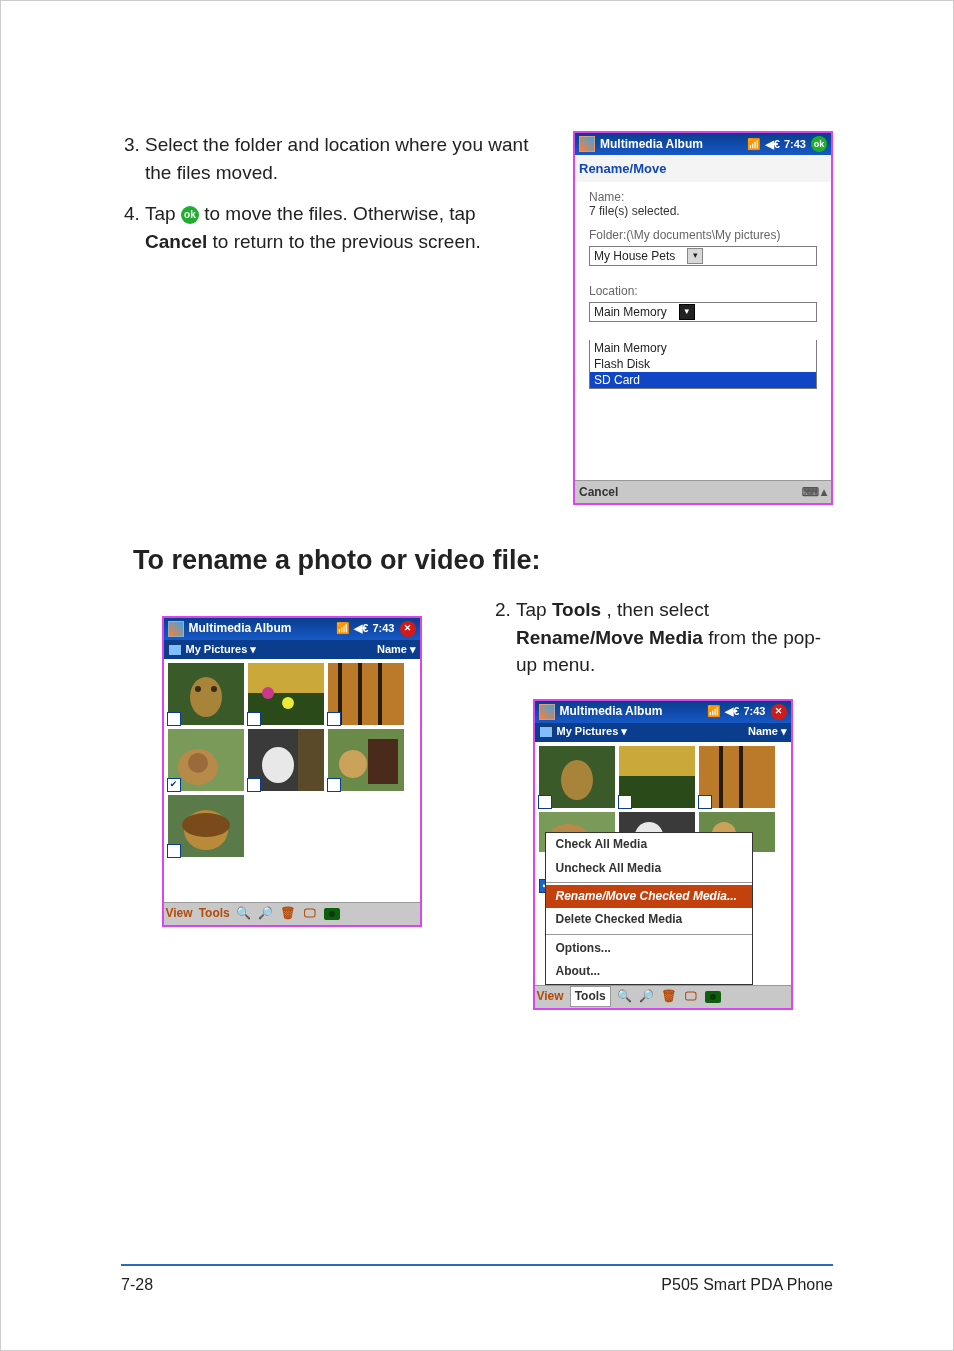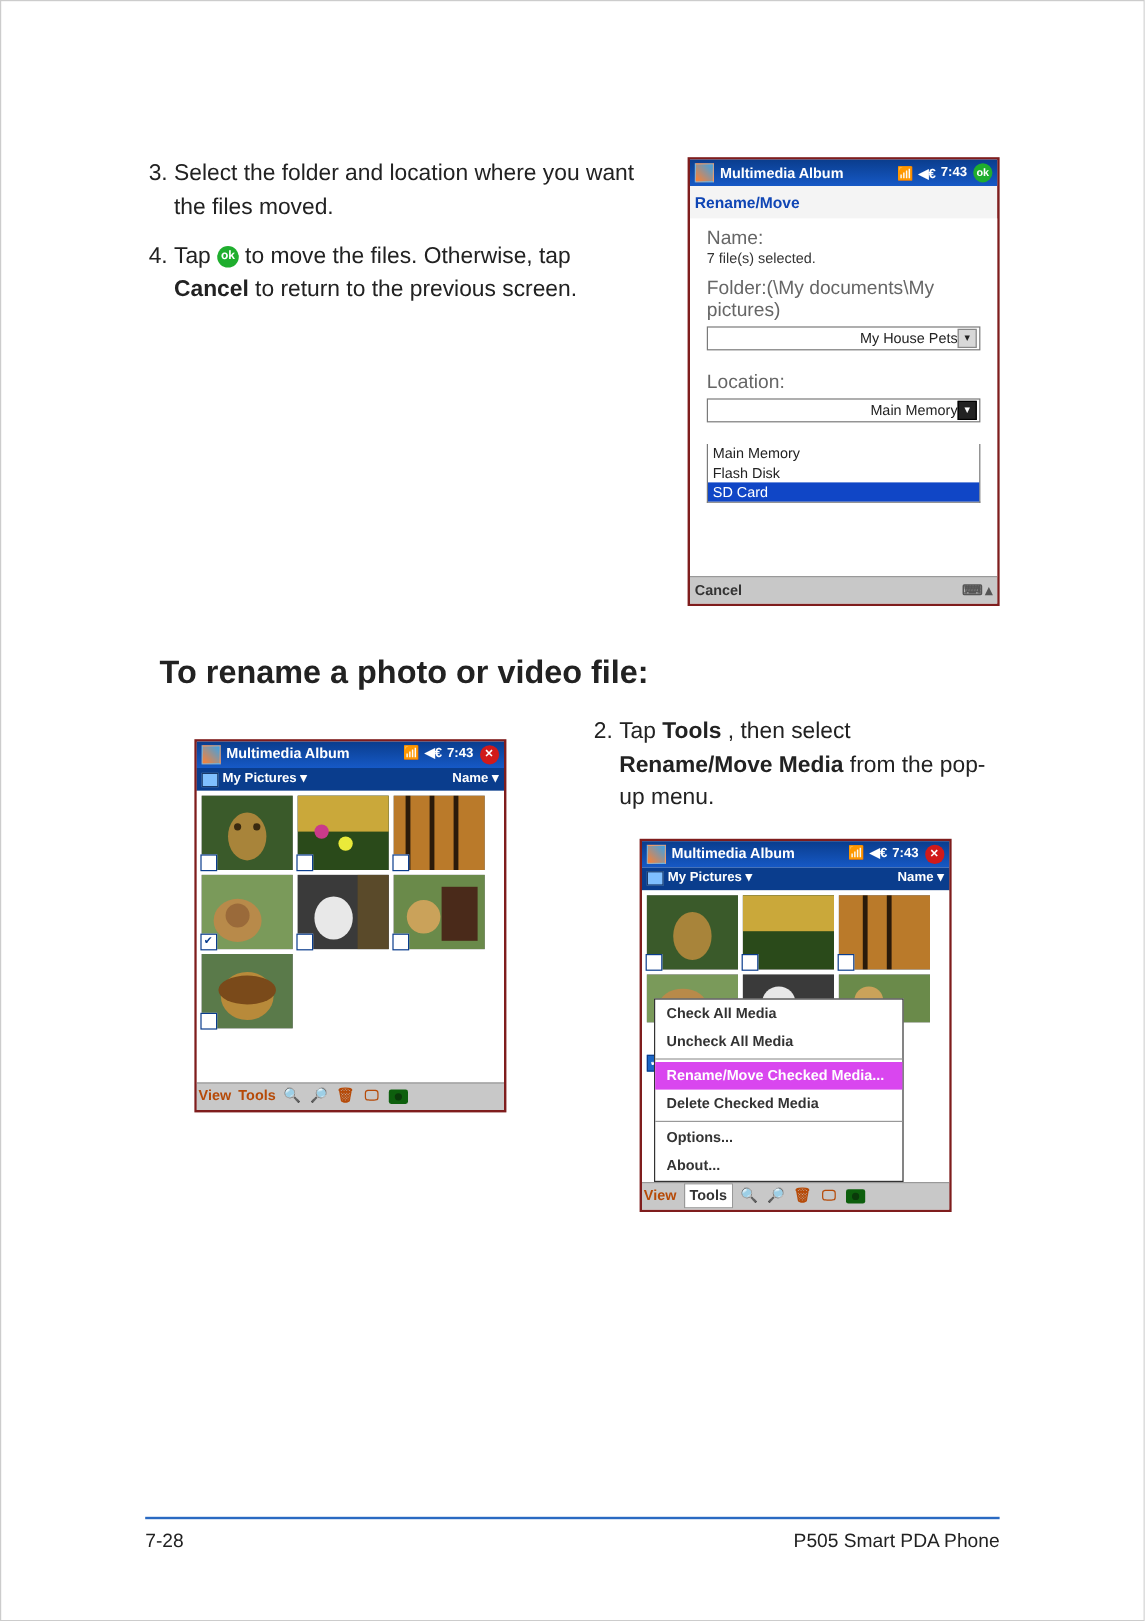--- a/index.html
+++ b/index.html
@@ -62,21 +62,21 @@
     line-height: 1.45;
   }
   .two-col ol {
     padding-left: 24px;
     margin: 0;
   }
 
   
   .pda {
     width: 256px;
-    border: 2px solid #7f1d1d;
+    border: 2px solid #d946ef;
     background: #f4f4f4;
     font-family: Tahoma, Verdana, sans-serif;
     font-size: 11px;
   }
   .pda-title {
     background: linear-gradient(#0a3d8d, #1659c6);
     color: #fff;
     font-weight: bold;
     height: 22px;
     display: flex;
@@ -130,37 +130,38 @@
   }
   .rm-heading {
     color: #1046b5;
     font-weight: bold;
     font-size: 13px;
     padding: 6px 4px 6px 4px;
   }
   .rm-label {
     color: #666;
     margin: 4px 8px 0 8px;
-    font-size: 16px;
+    font-size: 12px;
   }
   .rm-value {
     margin: 0 8px;
     font-size: 12px;
     color: #333;
   }
   .rm-select-box {
     margin: 4px 8px 18px 8px;
     border: 1px solid #7a7a7a;
     background: #fff;
     height: 18px;
     display: flex;
     align-items: center;
-    justify-content: flex-end;
+    justify-content: flex-start;
     padding: 0 2px 0 4px;
     font-size: 12px;
+    gap: 12px;
   }
   .rm-select-box .arrow {
     width: 14px;
     height: 14px;
     background: #d8d8d8;
     border: 1px solid #888;
     text-align: center;
     line-height: 12px;
     font-size: 9px;
     color: #222;
@@ -319,22 +320,23 @@
     color: #333;
   }
   .popup-menu .pm-item {
     padding: 3px 10px;
   }
   .popup-menu .pm-sep {
     border-top: 1px solid #999;
     margin: 2px 0;
   }
   .popup-menu .pm-item.highlight {
-    background: #d946ef;
-    color: #fff;
+    background: #c2410c;
+    color: #fff;
+    font-style: italic;
   }
   .bottom-check {
     position: absolute;
     left: 4px;
     bottom: 92px;
     width: 12px;
     height: 12px;
     background: #1a66c6;
     border: 1px solid #0a3d8d;
     color: #fff;

